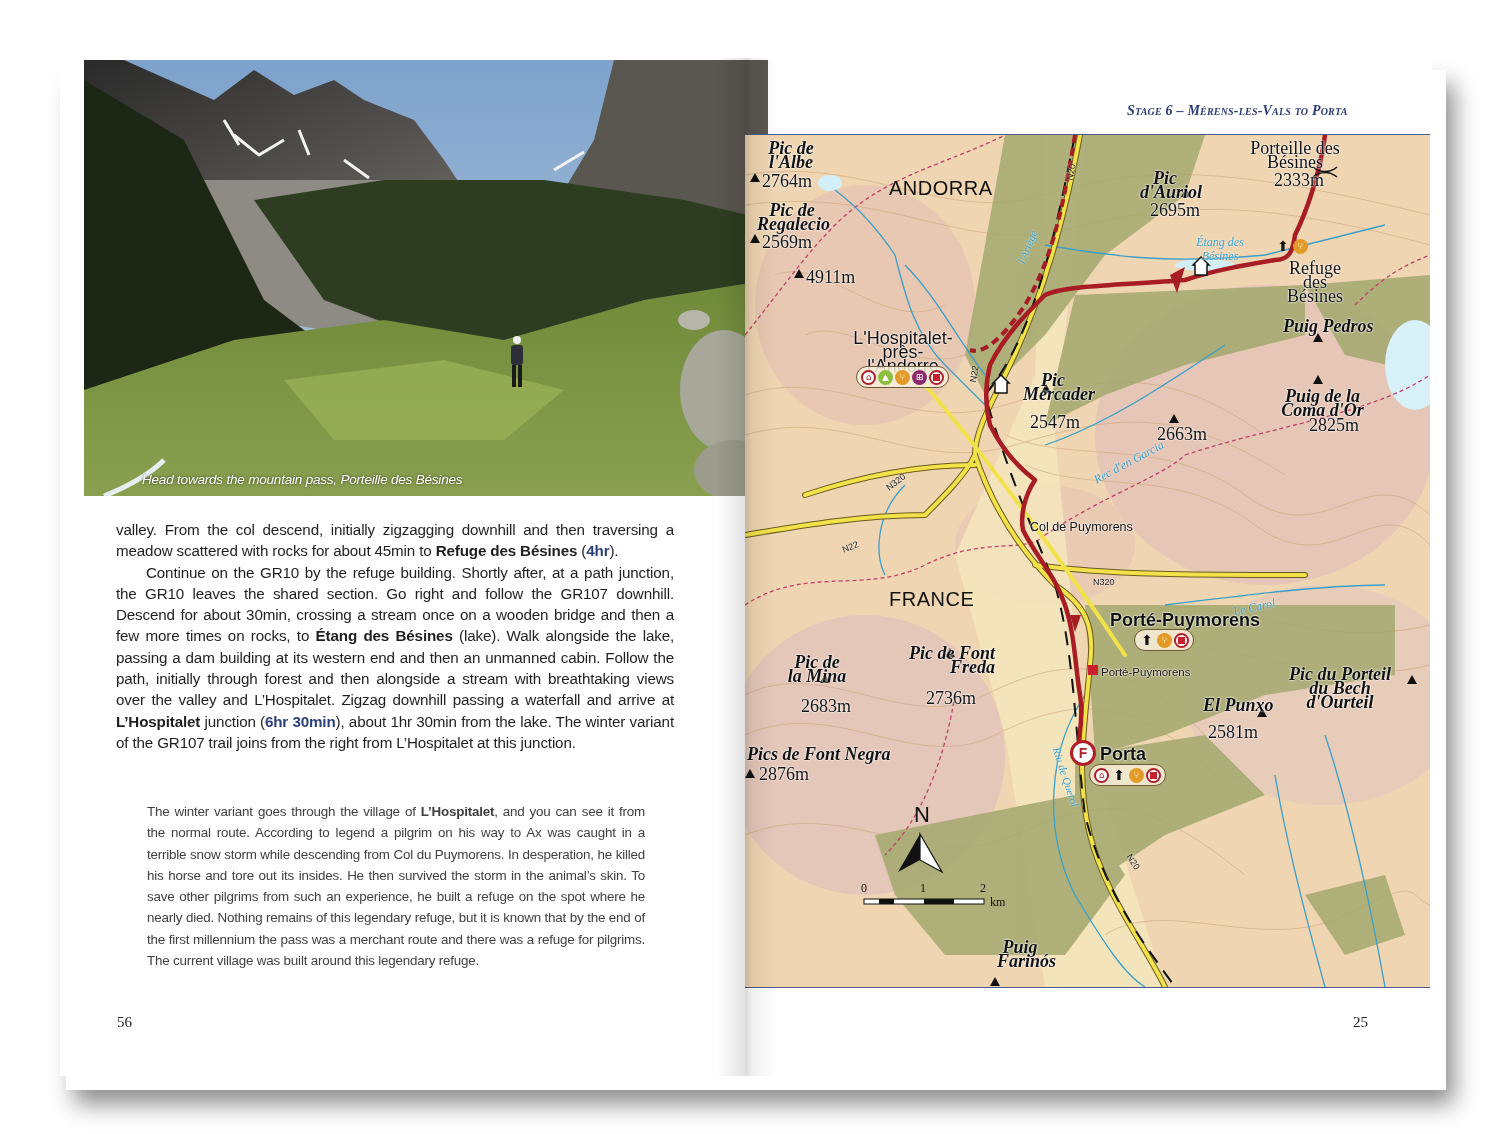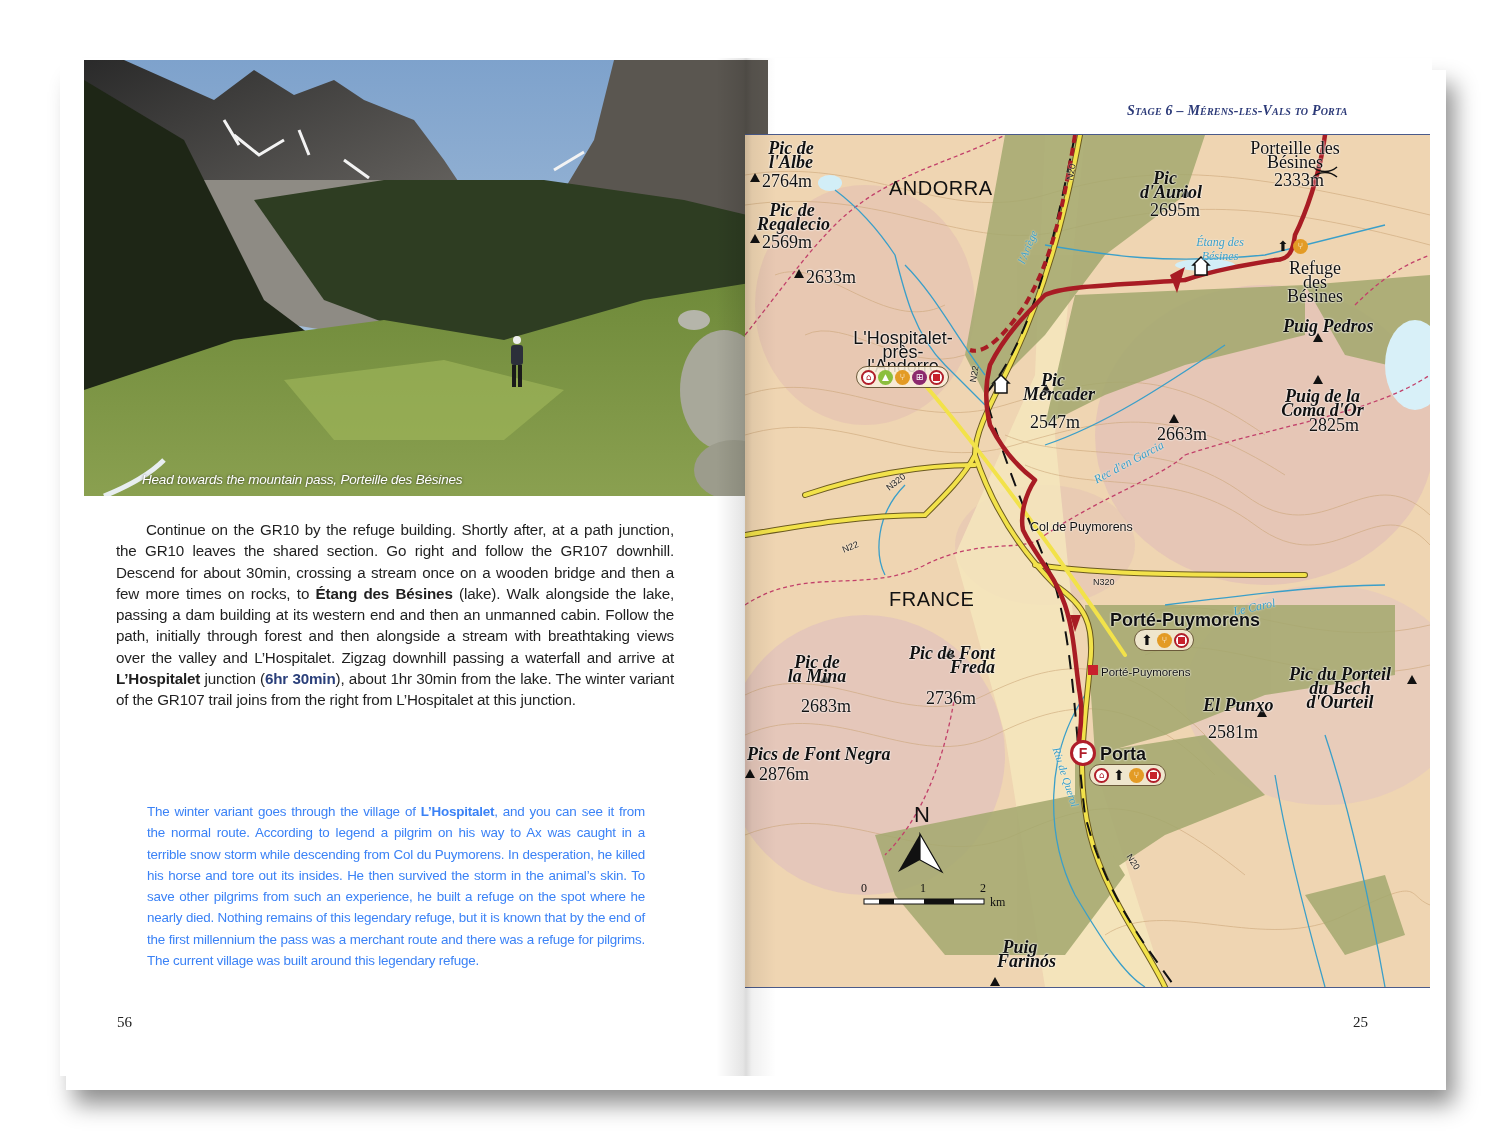--- a/index.html
+++ b/index.html
@@ -42,21 +42,21 @@
     color:#1f1f1f; text-align:justify; letter-spacing:-0.15px;
   }
   .body-text p { margin:0; }
   .body-text p.indent { text-indent:30px; }
   .body-text b { font-weight:bold; }
   .time { color:#2a3f7a; font-weight:bold; }
 
   .aside-text {
     position:absolute; left:147px; top:801px; width:498px;
     font-family:"Liberation Sans", sans-serif; font-size:13.4px; line-height:21.3px;
-    color:#3b82f6; text-align:justify; letter-spacing:-0.2px;
+    color:#404040; text-align:justify; letter-spacing:-0.2px;
   }
   .aside-text p { margin:0; }
 
   .page-num {
     position:absolute; top:1014px; font-family:"Liberation Serif", serif;
     font-size:15px; color:#222;
   }
   .pn-left { left:117px; }
   .pn-right { left:1353px; }
 
@@ -163,20 +163,21 @@
       <circle cx="433" cy="280" r="4" fill="#eeeeee"></circle>
       <rect x="427" y="285" width="12" height="20" rx="3" fill="#2c2f3a"></rect>
       <rect x="428" y="305" width="4" height="22" fill="#1a1a1a"></rect>
       <rect x="434" y="305" width="4" height="22" fill="#1a1a1a"></rect>
     </g>
   </svg>
   <div class="photo-caption">Head towards the mountain pass, Porteille des Bésines</div>
 </div>
 
 <div class="body-text">
+  <p><span>valley. From the col descend, initially zigzagging downhill and then traversing a meadow scattered with rocks for about 45min to </span><b>Refuge des Bésines</b><span> (</span><span class="time">4hr</span><span>).</span></p>
   <p class="indent"><span>Continue on the GR10 by the refuge building. Shortly after, at a path junction, the GR10 leaves the shared section. Go right and follow the GR107 downhill. Descend for about 30min, crossing a stream once on a wooden bridge and then a few more times on rocks, to </span><b>Étang des Bésines</b><span> (lake). Walk alongside the lake, passing a dam building at its western end and then an unmanned cabin. Follow the path, initially through forest and then alongside a stream with breathtaking views over the valley and L’Hospitalet. Zigzag downhill passing a waterfall and arrive at </span><b>L’Hospitalet</b><span> junction (</span><span class="time">6hr 30min</span><span>), about 1hr 30min from the lake. The winter variant of the GR107 trail joins from the right from L’Hospitalet at this junction.</span></p>
 </div>
 
 <div class="aside-text">
   <p><span>The winter variant goes through the village of </span><b>L’Hospitalet</b><span>, and you can see it from the normal route. According to legend a pilgrim on his way to Ax was caught in a terrible snow storm while descending from Col du Puymorens. In desperation, he killed his horse and tore out its insides. He then survived the storm in the animal’s skin. To save other pilgrims from such an experience, he built a refuge on the spot where he nearly died. Nothing remains of this legendary refuge, but it is known that by the end of the first millennium the pass was a merchant route and there was a refuge for pilgrims. The current village was built around this legendary refuge.</span></p>
 </div>
 
 <div class="page-num pn-left">56</div>
 <div class="page-num pn-right">25</div>
 
@@ -305,21 +306,21 @@
     <path d="M568,42 C575,36 585,36 592,42 M568,32 C575,38 585,38 592,32" stroke="#111" stroke-width="1.5" fill="none"></path>
   </svg>
 
   <div class="lbl country" style="left:144px;top:22px;margin-top:24px;">ANDORRA</div>
   <div class="lbl country" style="left:144px;top:457px;">FRANCE</div>
 
   <div class="lbl i" style="left:16px;top:6px;width:60px;white-space:normal;">Pic de l'Albe</div>
   <div class="lbl" style="left:17px;top:39px;">2764m</div>
   <div class="lbl i" style="left:12px;top:68px;width:70px;white-space:normal;">Pic de Regalecio</div>
   <div class="lbl" style="left:17px;top:100px;">2569m</div>
-  <div class="lbl" style="left:61px;top:135px;">2633m</div>
+  <div class="lbl" style="left:61px;top:135px;">4911m</div>
 
   <div class="lbl i" style="left:395px;top:36px;width:50px;white-space:normal;">Pic d'Auriol</div>
   <div class="lbl" style="left:405px;top:68px;">2695m</div>
 
   <div class="lbl" style="left:500px;top:6px;width:100px;white-space:normal;line-height:14px;">Porteille des Bésines</div>
   <div class="lbl" style="left:529px;top:38px;">2333m</div>
 
   <div class="lbl water" style="left:440px;top:100px;width:70px;white-space:normal;font-size:12px;">Étang des Bésines</div>
   <div class="lbl" style="left:530px;top:126px;width:80px;white-space:normal;">Refuge des Bésines</div>
 

